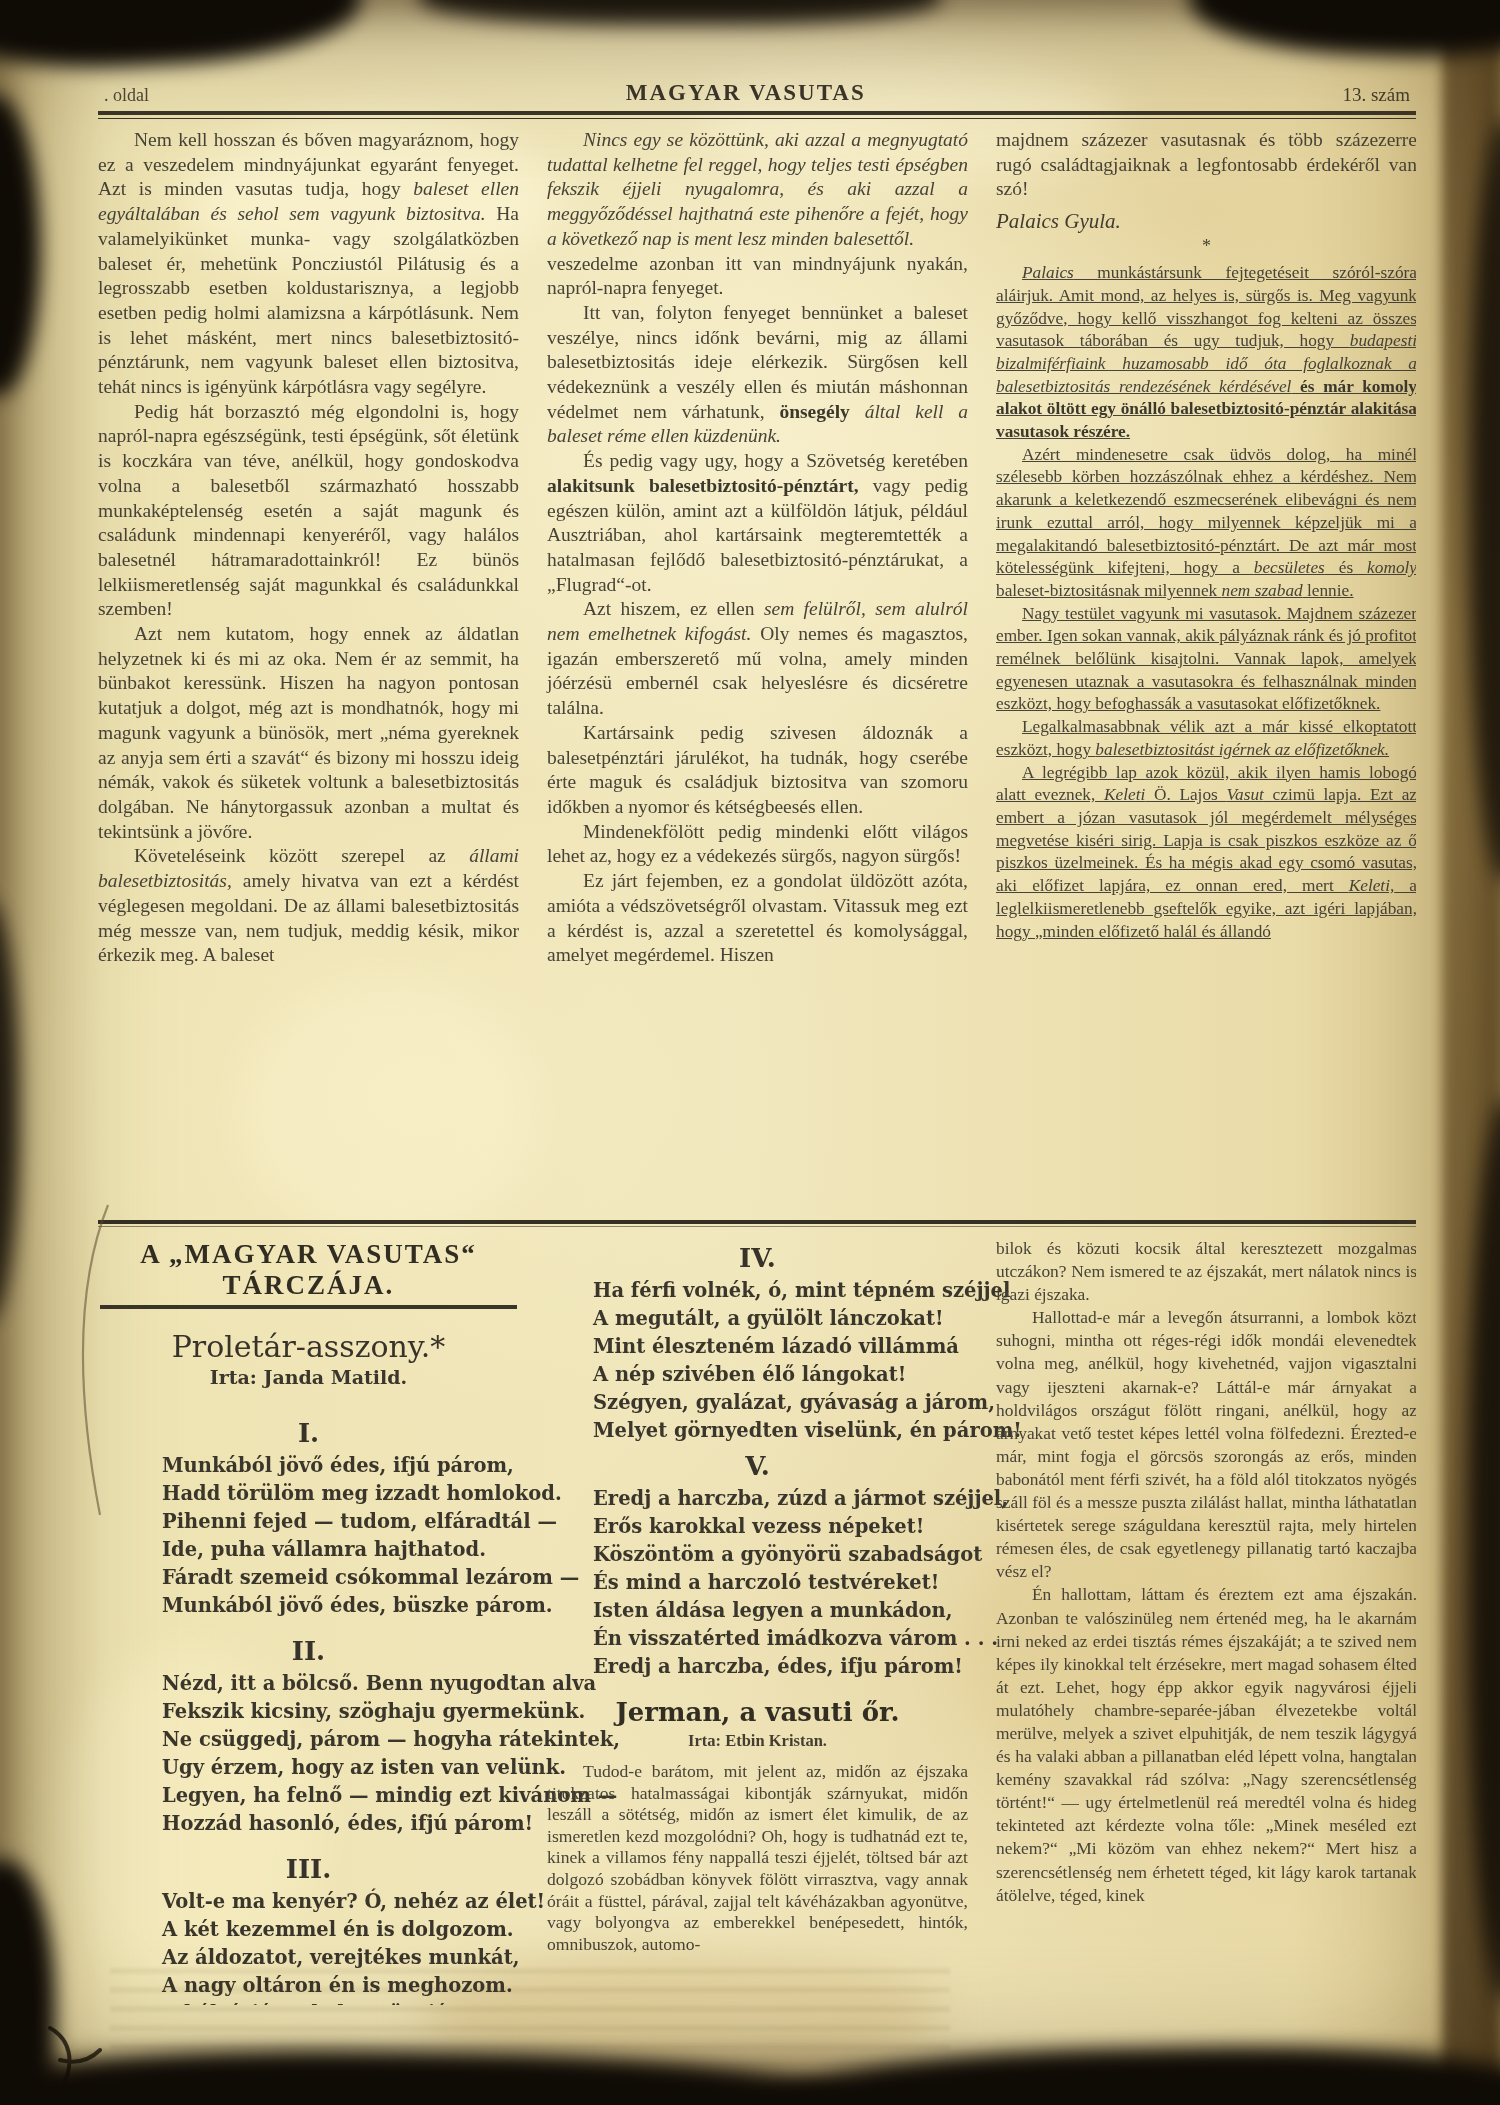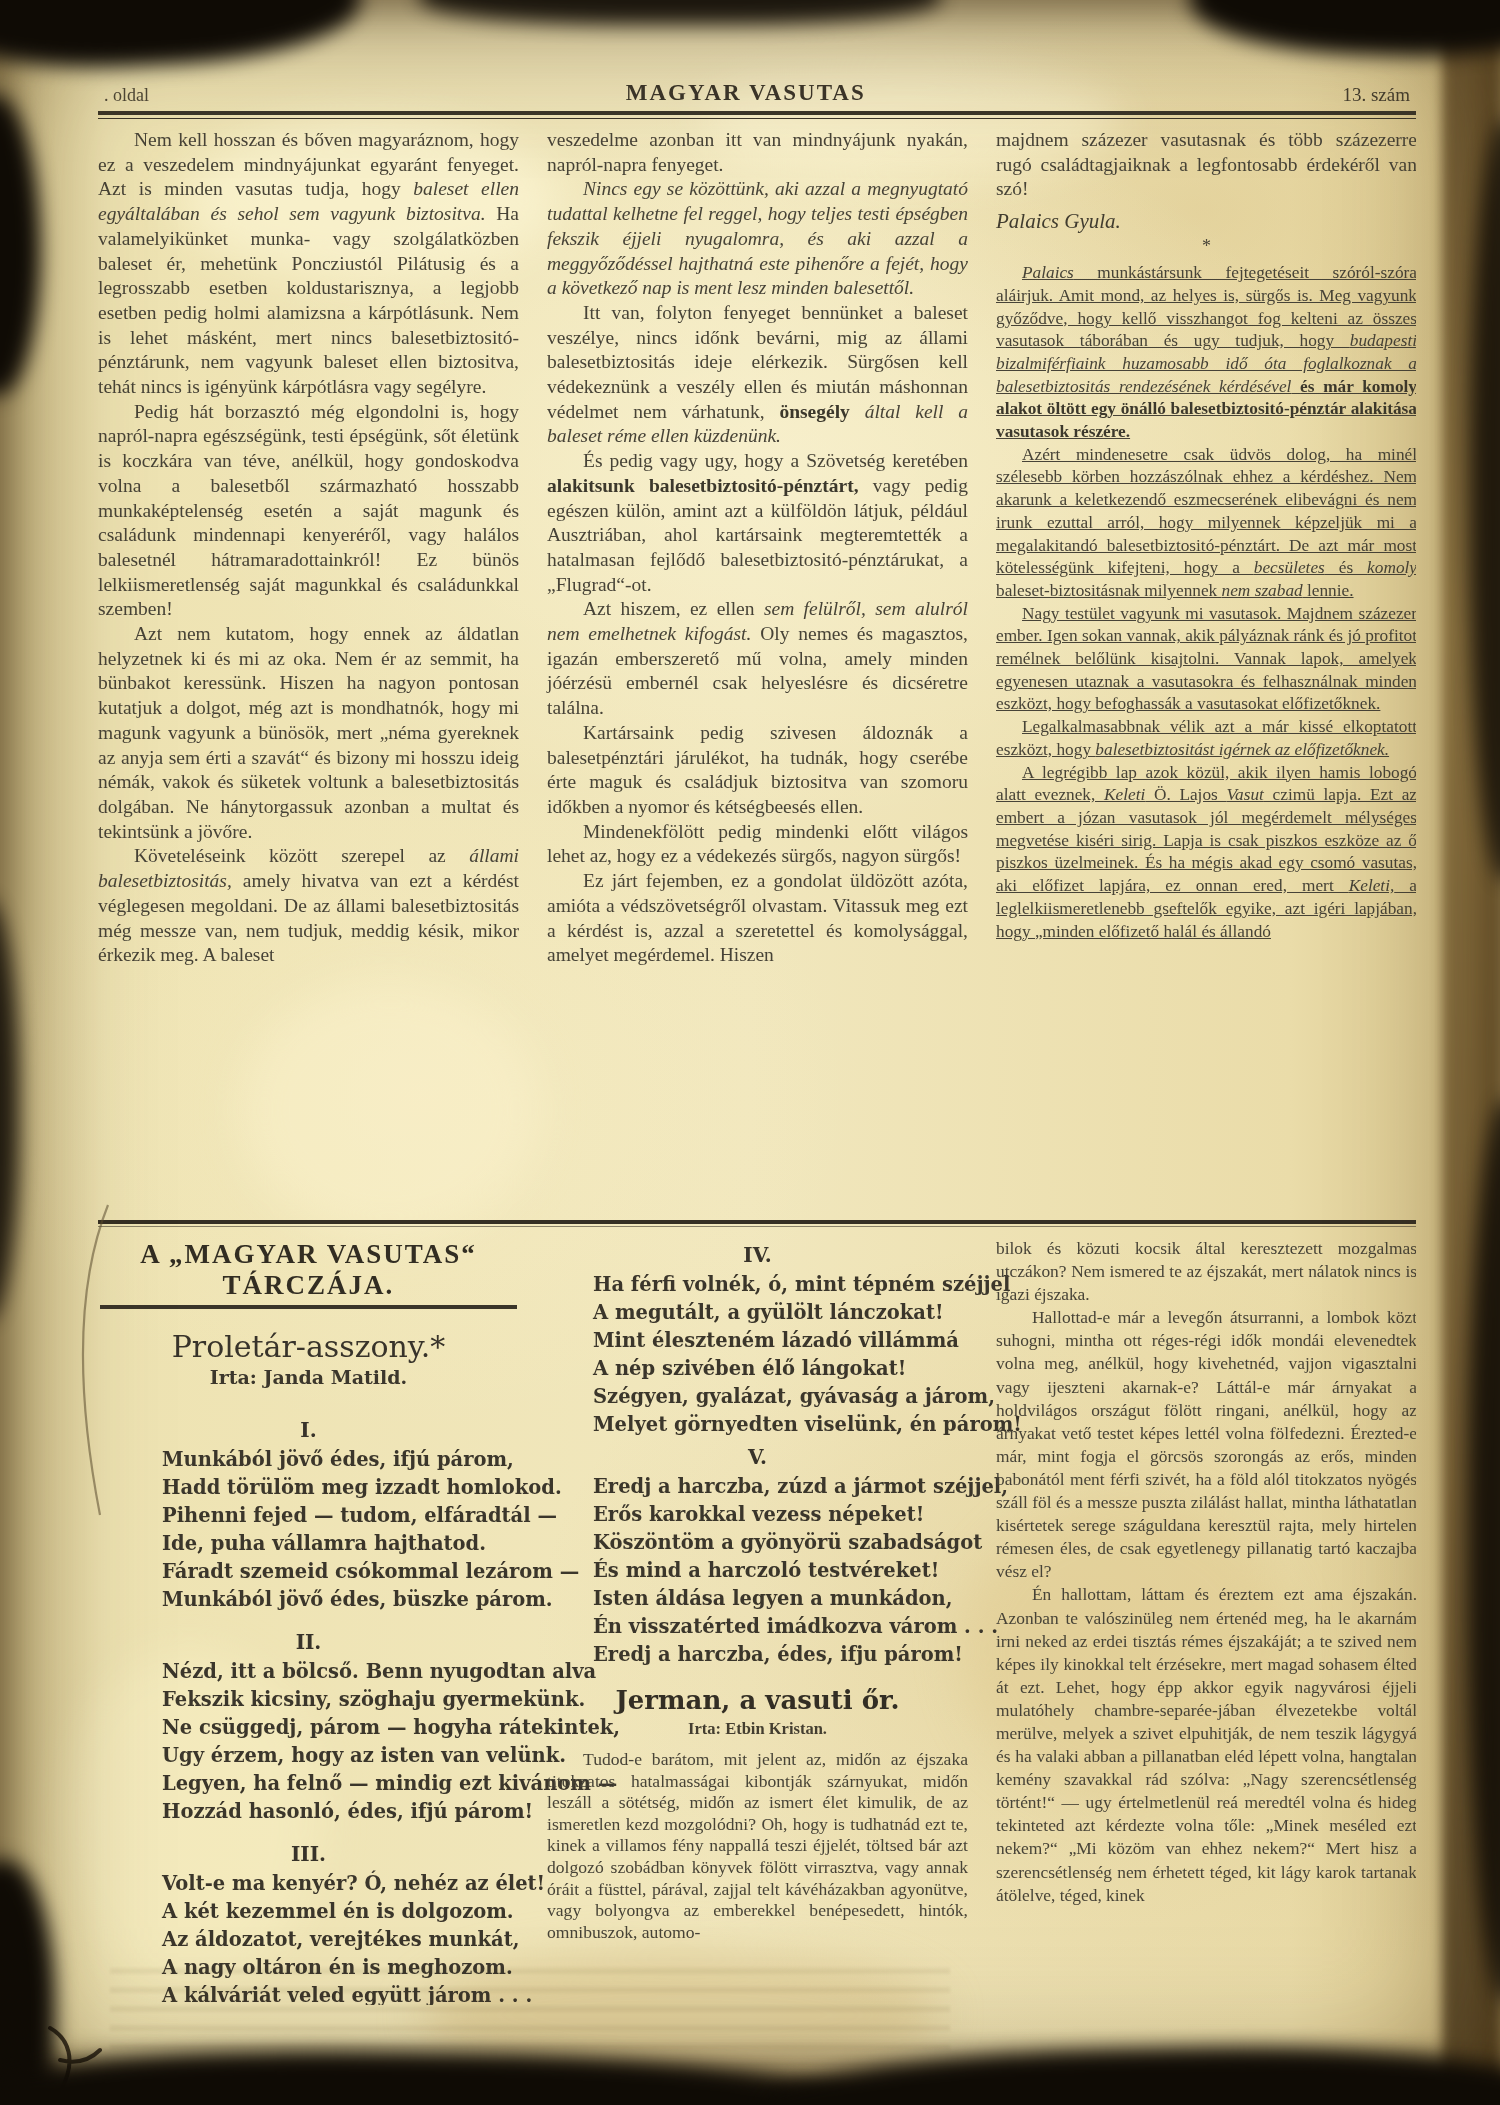--- a/index.html
+++ b/index.html
@@ -60,21 +60,21 @@
   .f-col{width:421px;flex:0 0 421px;}
   .f-col1{display:flex;flex-direction:column;}
   .tarcza-head{text-align:center;font-weight:bold;font-size:27px;letter-spacing:2px;color:#322d22;
     font-family:"Liberation Serif",serif;padding:2px 0 4px;}
   .tarcza-rule{border-top:2.5px solid #3a3529;border-bottom:2px solid #3a3529;height:3px;margin:0 2px 14px;}
   .poem-title{text-align:center;font-weight:normal;font-size:30px;color:#38332a;margin:6px 0 2px;
     font-family:"DejaVu Serif",serif;}
   .poem-byline{text-align:center;font-weight:bold;font-size:19px;color:#3c372c;margin-bottom:20px;
     font-family:"DejaVu Serif",serif;}
   .stanza{margin:4px 0 6px;}
-  .stanza-num{text-align:center;font-weight:bold;font-size:20px;margin:6px 0 4px;color:#38332a;
+  .stanza-num{text-align:center;font-weight:bold;font-size:26px;margin:6px 0 4px;color:#38332a;
     font-family:"DejaVu Serif",serif;}
   .stanza-lines{padding-left:64px;}
   .f-col2 .stanza-lines{padding-left:46px;}
   .poem-line{font-family:"DejaVu Serif",serif;font-weight:bold;font-size:19.5px;line-height:28px;
     color:#3b362b;white-space:nowrap;}
   .story-title{text-align:center;font-weight:bold;font-size:26px;color:#332e24;margin:16px 0 4px;
     font-family:"DejaVu Serif",serif;}
   .story-byline{text-align:center;font-size:16.5px;font-weight:bold;color:#443e30;margin-bottom:10px;}
   .story-paras .para{font-size:17.6px;line-height:21.6px;}
   .cont-paras .para{font-size:17.4px;line-height:23.1px;}
@@ -103,22 +103,22 @@
     <div class="head-rule"></div>
 
     <div class="article">
       <div class="col">
           <p class="para"><span>Nem kell hosszan és bőven magyaráznom, hogy ez a veszedelem mindnyájunkat egyaránt fenyeget. Azt is minden vasutas tudja, hogy </span><span class="seg-i">baleset ellen egyáltalában és sehol sem vagyunk biztositva.</span><span> Ha valamelyikünket munka- vagy szolgálatközben baleset ér, mehetünk Poncziustól Pilátusig és a legrosszabb esetben koldustarisznya, a legjobb esetben pedig holmi alamizsna a kárpótlásunk. Nem is lehet másként, mert nincs balesetbiztositó-pénztárunk, nem vagyunk baleset ellen biztositva, tehát nincs is igényünk kárpótlásra vagy segélyre.</span></p>
           <p class="para"><span>Pedig hát borzasztó még elgondolni is, hogy napról-napra egészségünk, testi épségünk, sőt életünk is koczkára van téve, anélkül, hogy gondoskodva volna a balesetből származható hosszabb munkaképtelenség esetén a saját magunk és családunk mindennapi kenyeréről, vagy halálos balesetnél hátramaradottainkról! Ez bünös lelkiismeretlenség saját magunkkal és családunkkal szemben!</span></p>
           <p class="para"><span>Azt nem kutatom, hogy ennek az áldatlan helyzetnek ki és mi az oka. Nem ér az semmit, ha bünbakot keressünk. Hiszen ha nagyon pontosan kutatjuk a dolgot, még azt is mondhatnók, hogy mi magunk vagyunk a bünösök, mert „néma gyereknek az anyja sem érti a szavát“ és bizony mi hosszu ideig némák, vakok és süketek voltunk a balesetbiztositás dolgában. Ne hánytorgassuk azonban a multat és tekintsünk a jövőre.</span></p>
           <p class="para"><span>Követeléseink között szerepel az </span><span class="seg-i">állami balesetbiztositás,</span><span> amely hivatva van ezt a kérdést véglegesen megoldani. De az állami balesetbiztositás még messze van, nem tudjuk, meddig késik, mikor érkezik meg. A baleset</span></p>
         </div>
       <div class="col">
+          <p class="para"><span class="seg-i">Nincs egy se közöttünk, aki azzal a megnyugtató tudattal kelhetne fel reggel, hogy teljes testi épségben fekszik éjjeli nyugalomra, és aki azzal a meggyőződéssel hajthatná este pihenőre a fejét, hogy a következő nap is ment lesz minden balesettől.</span></p>
           <p class="para noindent"><span>veszedelme azonban itt van mindnyájunk nyakán, napról-napra fenyeget.</span></p>
-          <p class="para"><span class="seg-i">Nincs egy se közöttünk, aki azzal a megnyugtató tudattal kelhetne fel reggel, hogy teljes testi épségben fekszik éjjeli nyugalomra, és aki azzal a meggyőződéssel hajthatná este pihenőre a fejét, hogy a következő nap is ment lesz minden balesettől.</span></p>
           <p class="para"><span>Itt van, folyton fenyeget bennünket a baleset veszélye, nincs időnk bevárni, mig az állami balesetbiztositás ideje elérkezik. Sürgősen kell védekeznünk a veszély ellen és miután máshonnan védelmet nem várhatunk, </span><span class="seg-b">önsegély</span><span class="seg-i"> által kell a baleset réme ellen küzdenünk.</span></p>
           <p class="para"><span>És pedig vagy ugy, hogy a Szövetség keretében </span><span class="seg-b">alakitsunk balesetbiztositó-pénztárt,</span><span> vagy pedig egészen külön, amint azt a külföldön látjuk, például Ausztriában, ahol kartársaink megteremtették a hatalmasan fejlődő balesetbiztositó-pénztárukat, a „Flugrad“-ot.</span></p>
           <p class="para"><span>Azt hiszem, ez ellen </span><span class="seg-i">sem felülről, sem alulról nem emelhetnek kifogást.</span><span> Oly nemes és magasztos, igazán emberszerető mű volna, amely minden jóérzésü embernél csak helyeslésre és dicséretre találna.</span></p>
           <p class="para"><span>Kartársaink pedig szivesen áldoznák a balesetpénztári járulékot, ha tudnák, hogy cserébe érte maguk és családjuk biztositva van szomoru időkben a nyomor és kétségbeesés ellen.</span></p>
           <p class="para"><span>Mindenekfölött pedig mindenki előtt világos lehet az, hogy ez a védekezés sürgős, nagyon sürgős!</span></p>
           <p class="para"><span>Ez járt fejemben, ez a gondolat üldözött azóta, amióta a védszövetségről olvastam. Vitassuk meg ezt a kérdést is, azzal a szeretettel és komolysággal, amelyet megérdemel. Hiszen</span></p>
         </div>
       <div class="col">
         <div>
             <p class="para noindent"><span>majdnem százezer vasutasnak és több százezerre rugó családtagjaiknak a legfontosabb érdekéről van szó!</span></p>

